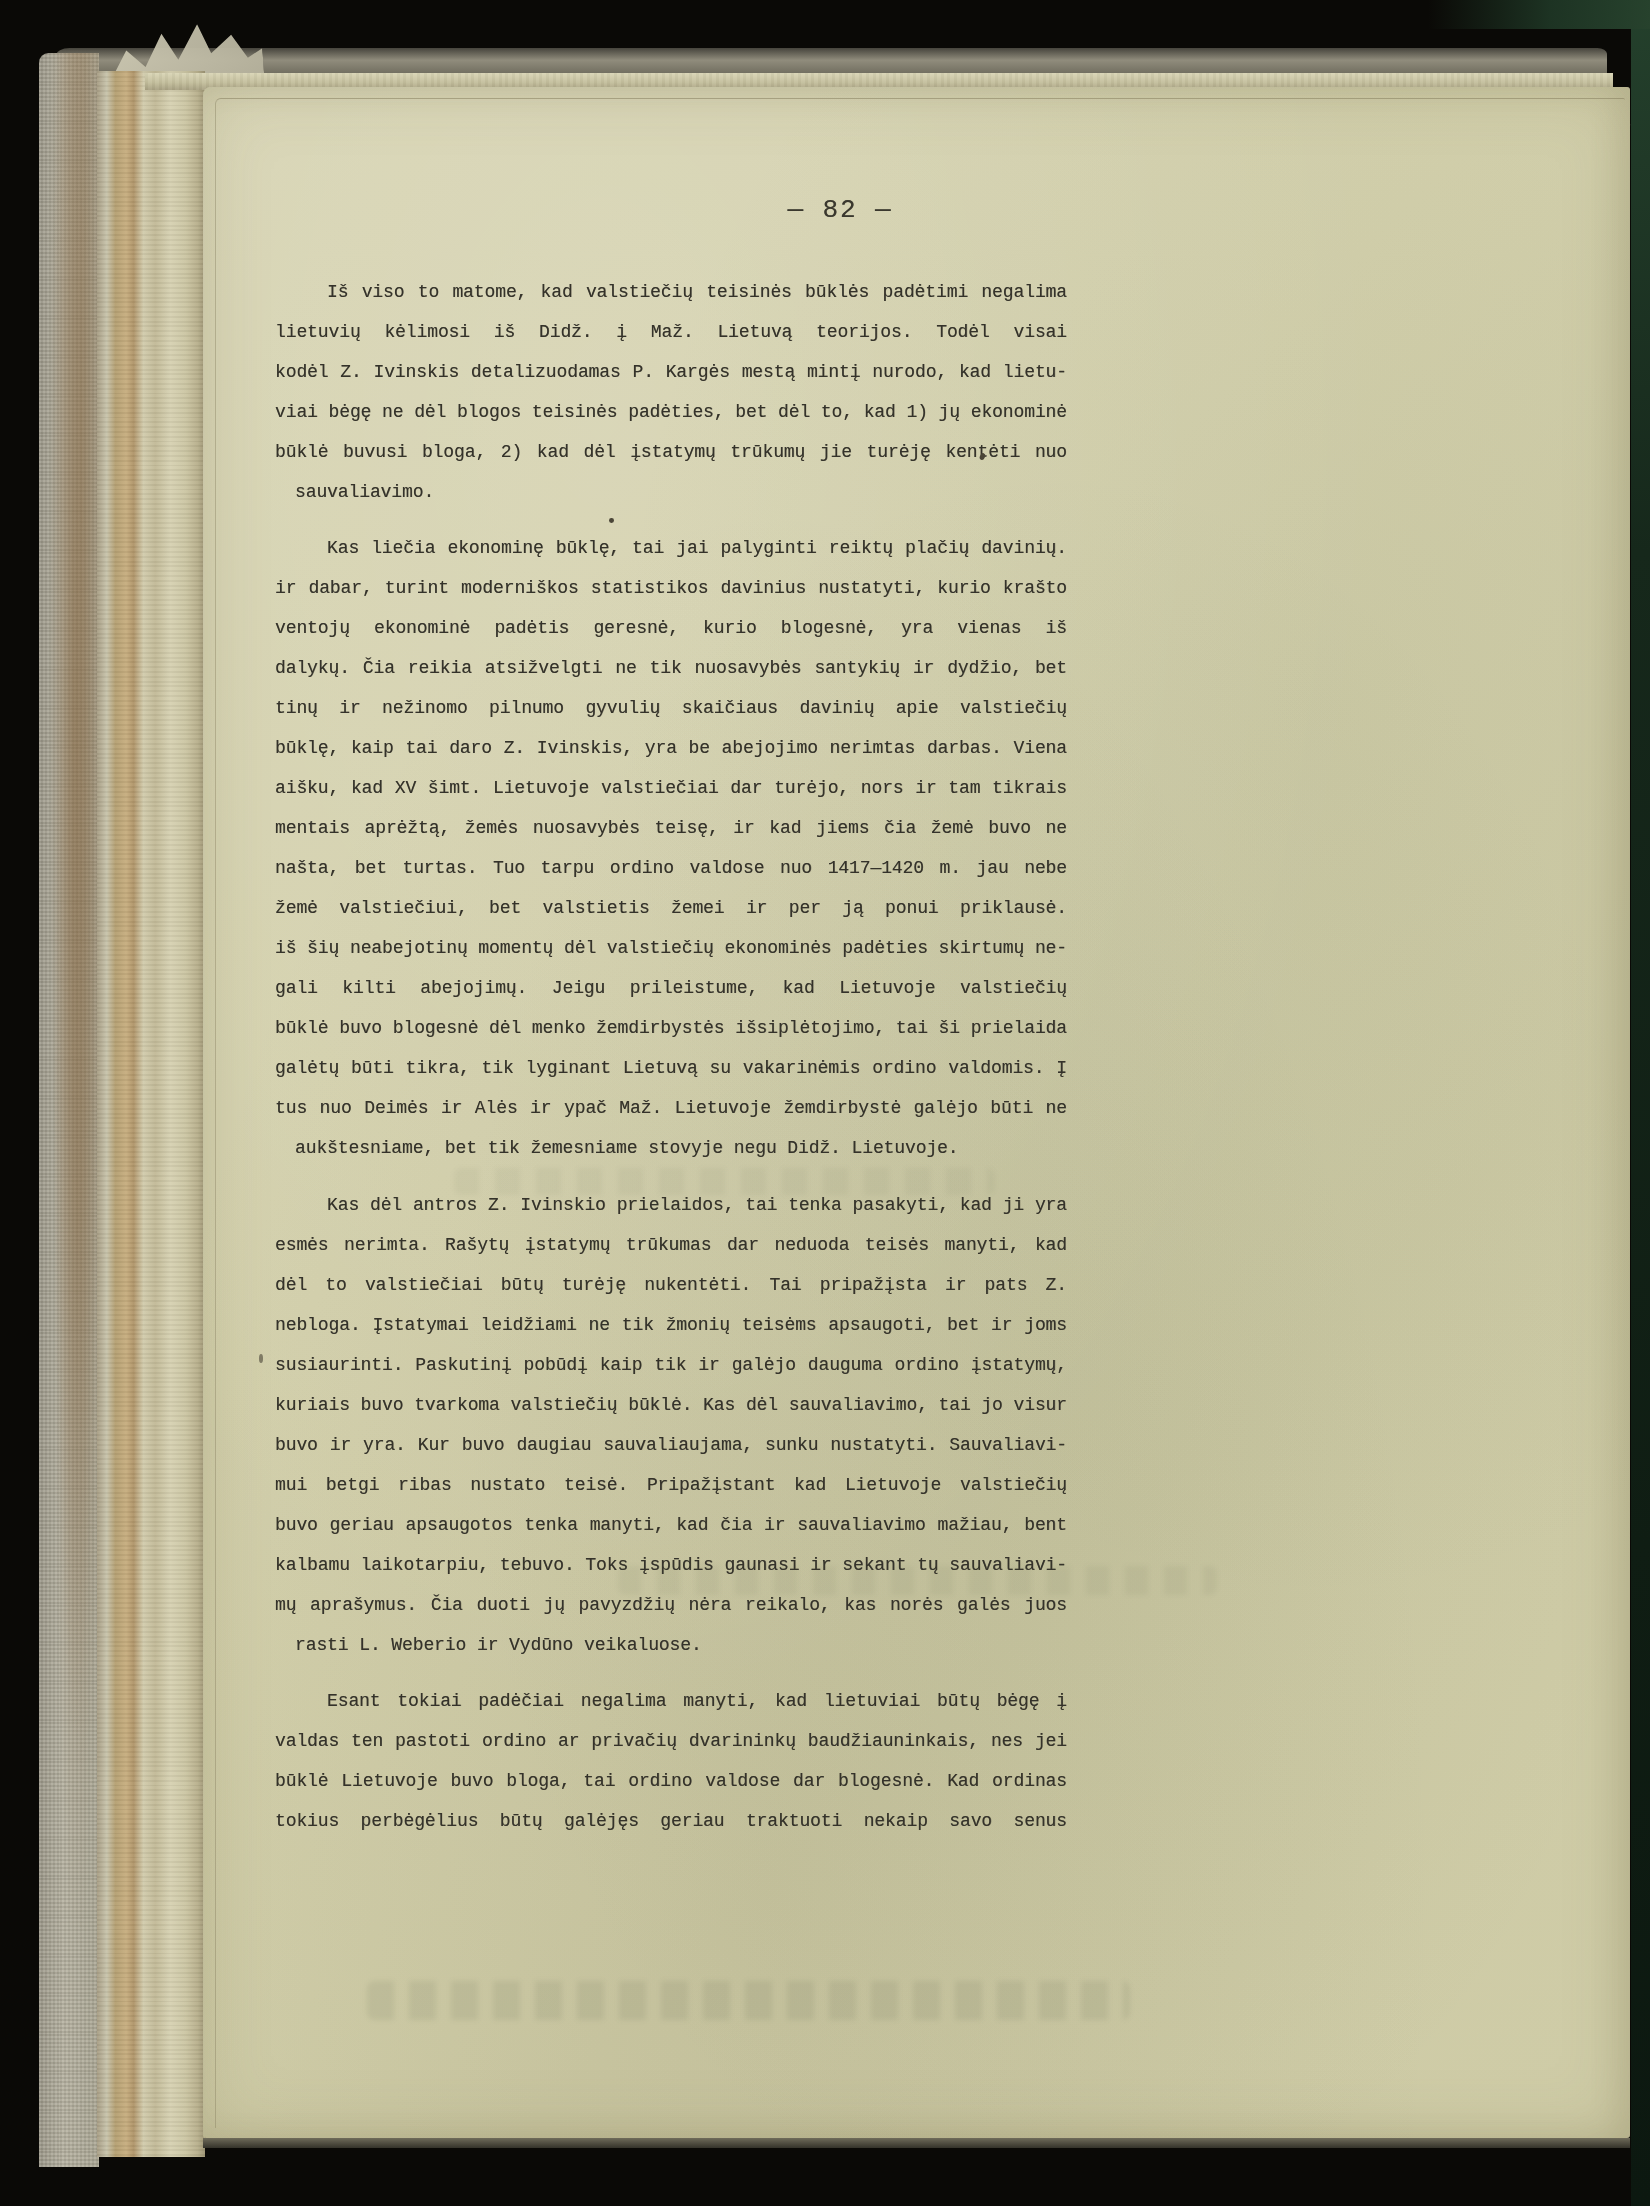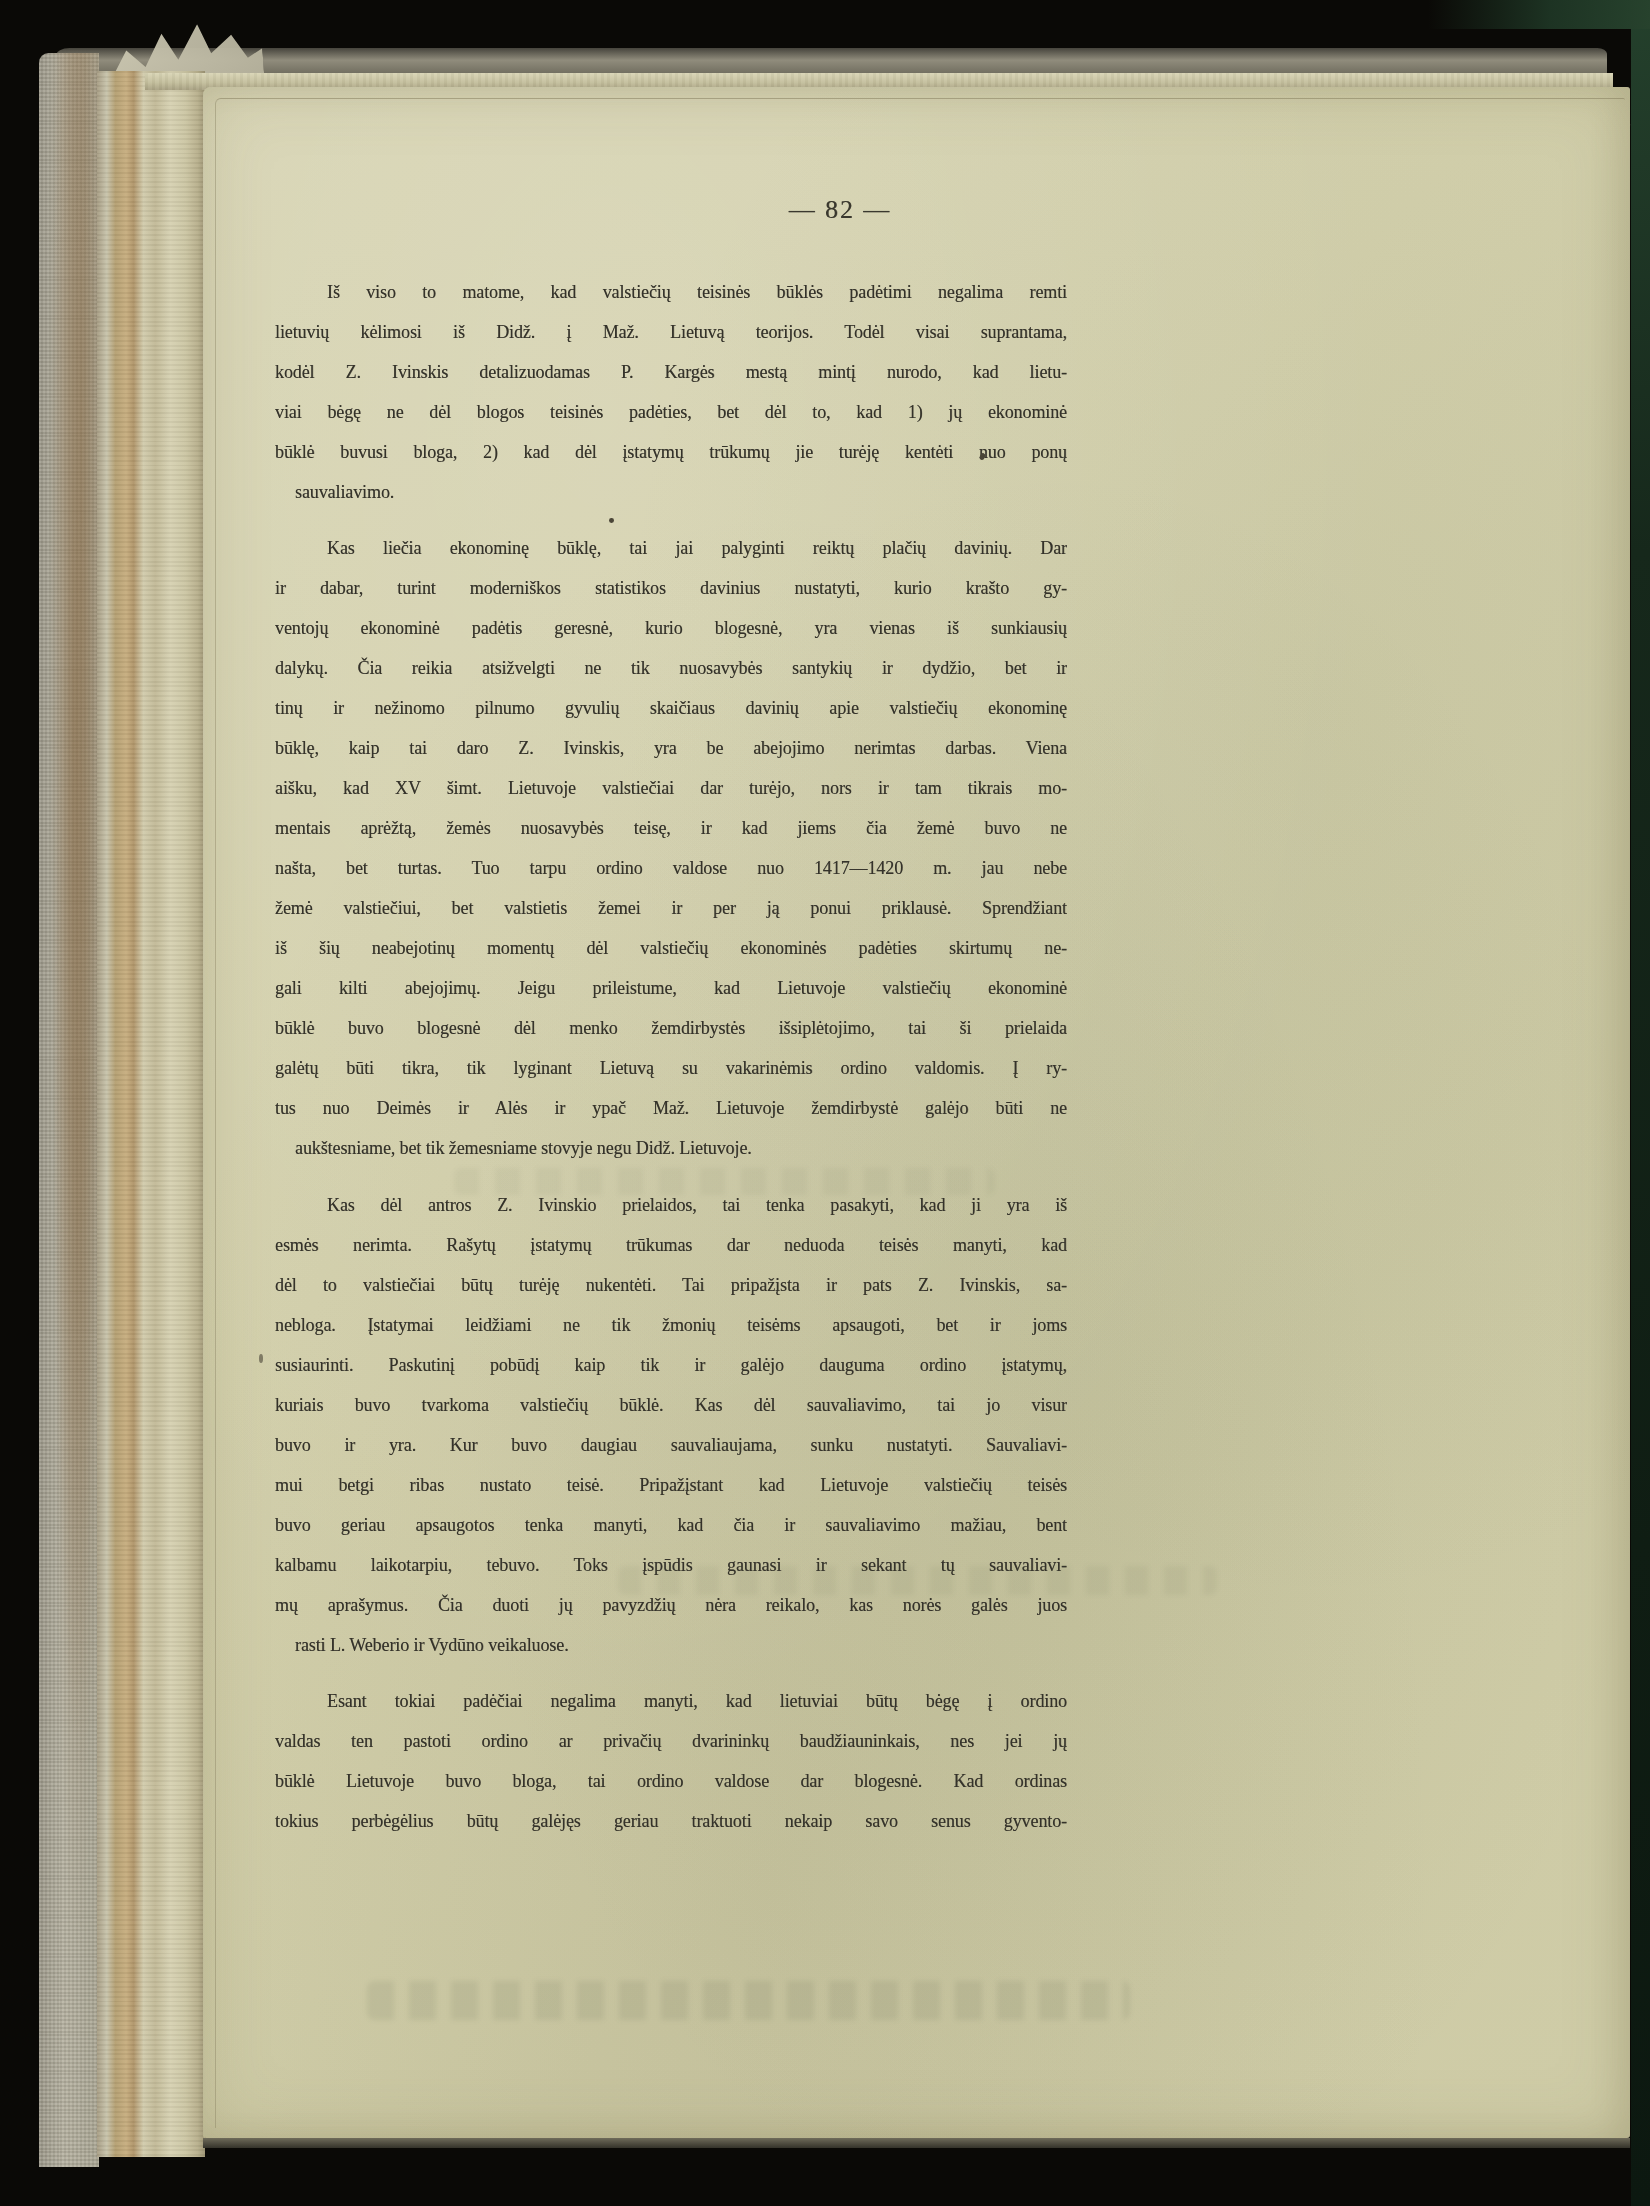--- a/index.html
+++ b/index.html
@@ -73,20 +73,21 @@
   .page{
     position:absolute;left:203px;top:87px;width:1427px;height:2051px;
     border-radius:7.7px 2.9px 2.9px 2.9px;
     background:
       radial-gradient(ellipse at 28% 16%, rgba(255,255,255,.10), transparent 55%),
       radial-gradient(ellipse at 78% 30%, rgba(110,120,85,.08), transparent 45%),
       radial-gradient(ellipse at 60% 62%, rgba(105,115,80,.09), transparent 50%),
       radial-gradient(ellipse at 40% 88%, rgba(110,105,70,.10), transparent 55%),
       linear-gradient(135deg,#d8d5b5 0%,#d3d0ac 38%,#cdcaa5 68%,#cfcca7 100%);
     box-shadow: inset 0 0 68px rgba(118,108,68,.22), inset -13.5px 0 29px rgba(100,92,60,.12);
+    font-family: Liberation Mono, monospace;
   }
   .page::before{ 
     content:"";position:absolute;left:11.6px;top:10.6px;right:4.8px;bottom:9.7px;
     border-top:1.9px solid rgba(128,120,88,.5);
     border-left:1.9px solid rgba(128,120,88,.38);
     border-radius:5.8px 1.9px 0 0;
     pointer-events:none;
   }
   .bottom-shade{
     position:absolute;left:203px;top:2138px;width:1427px;height:9.7px;

